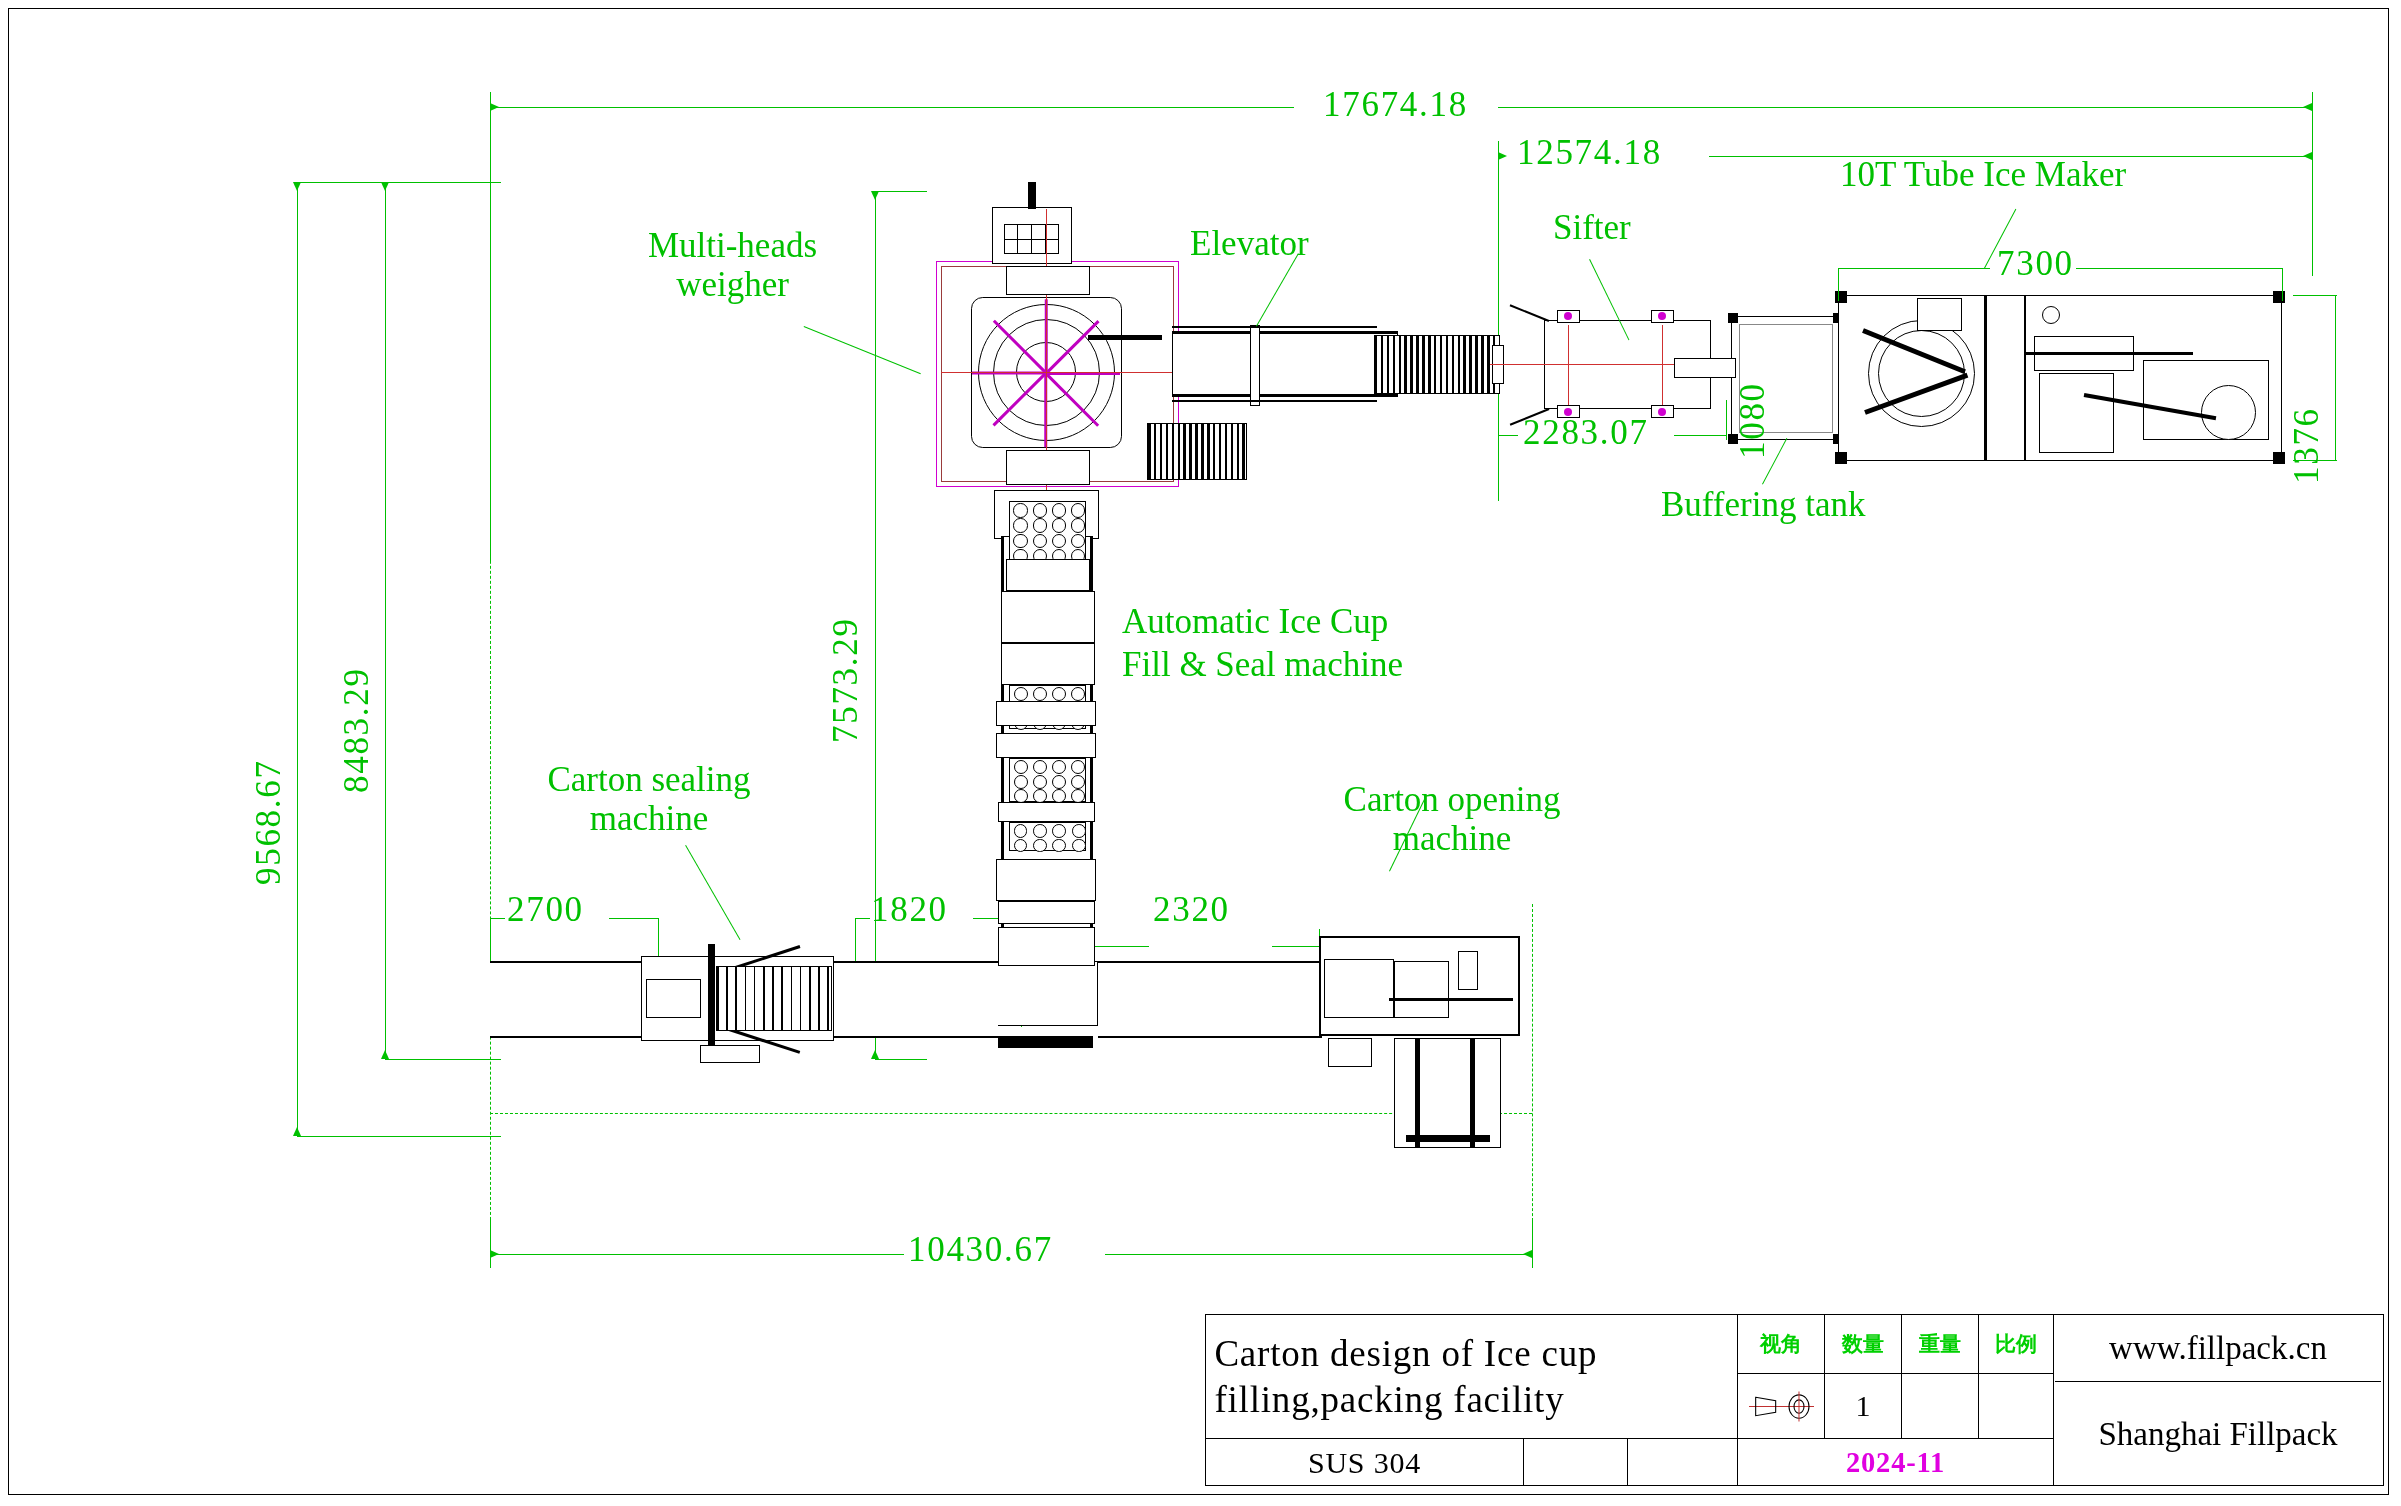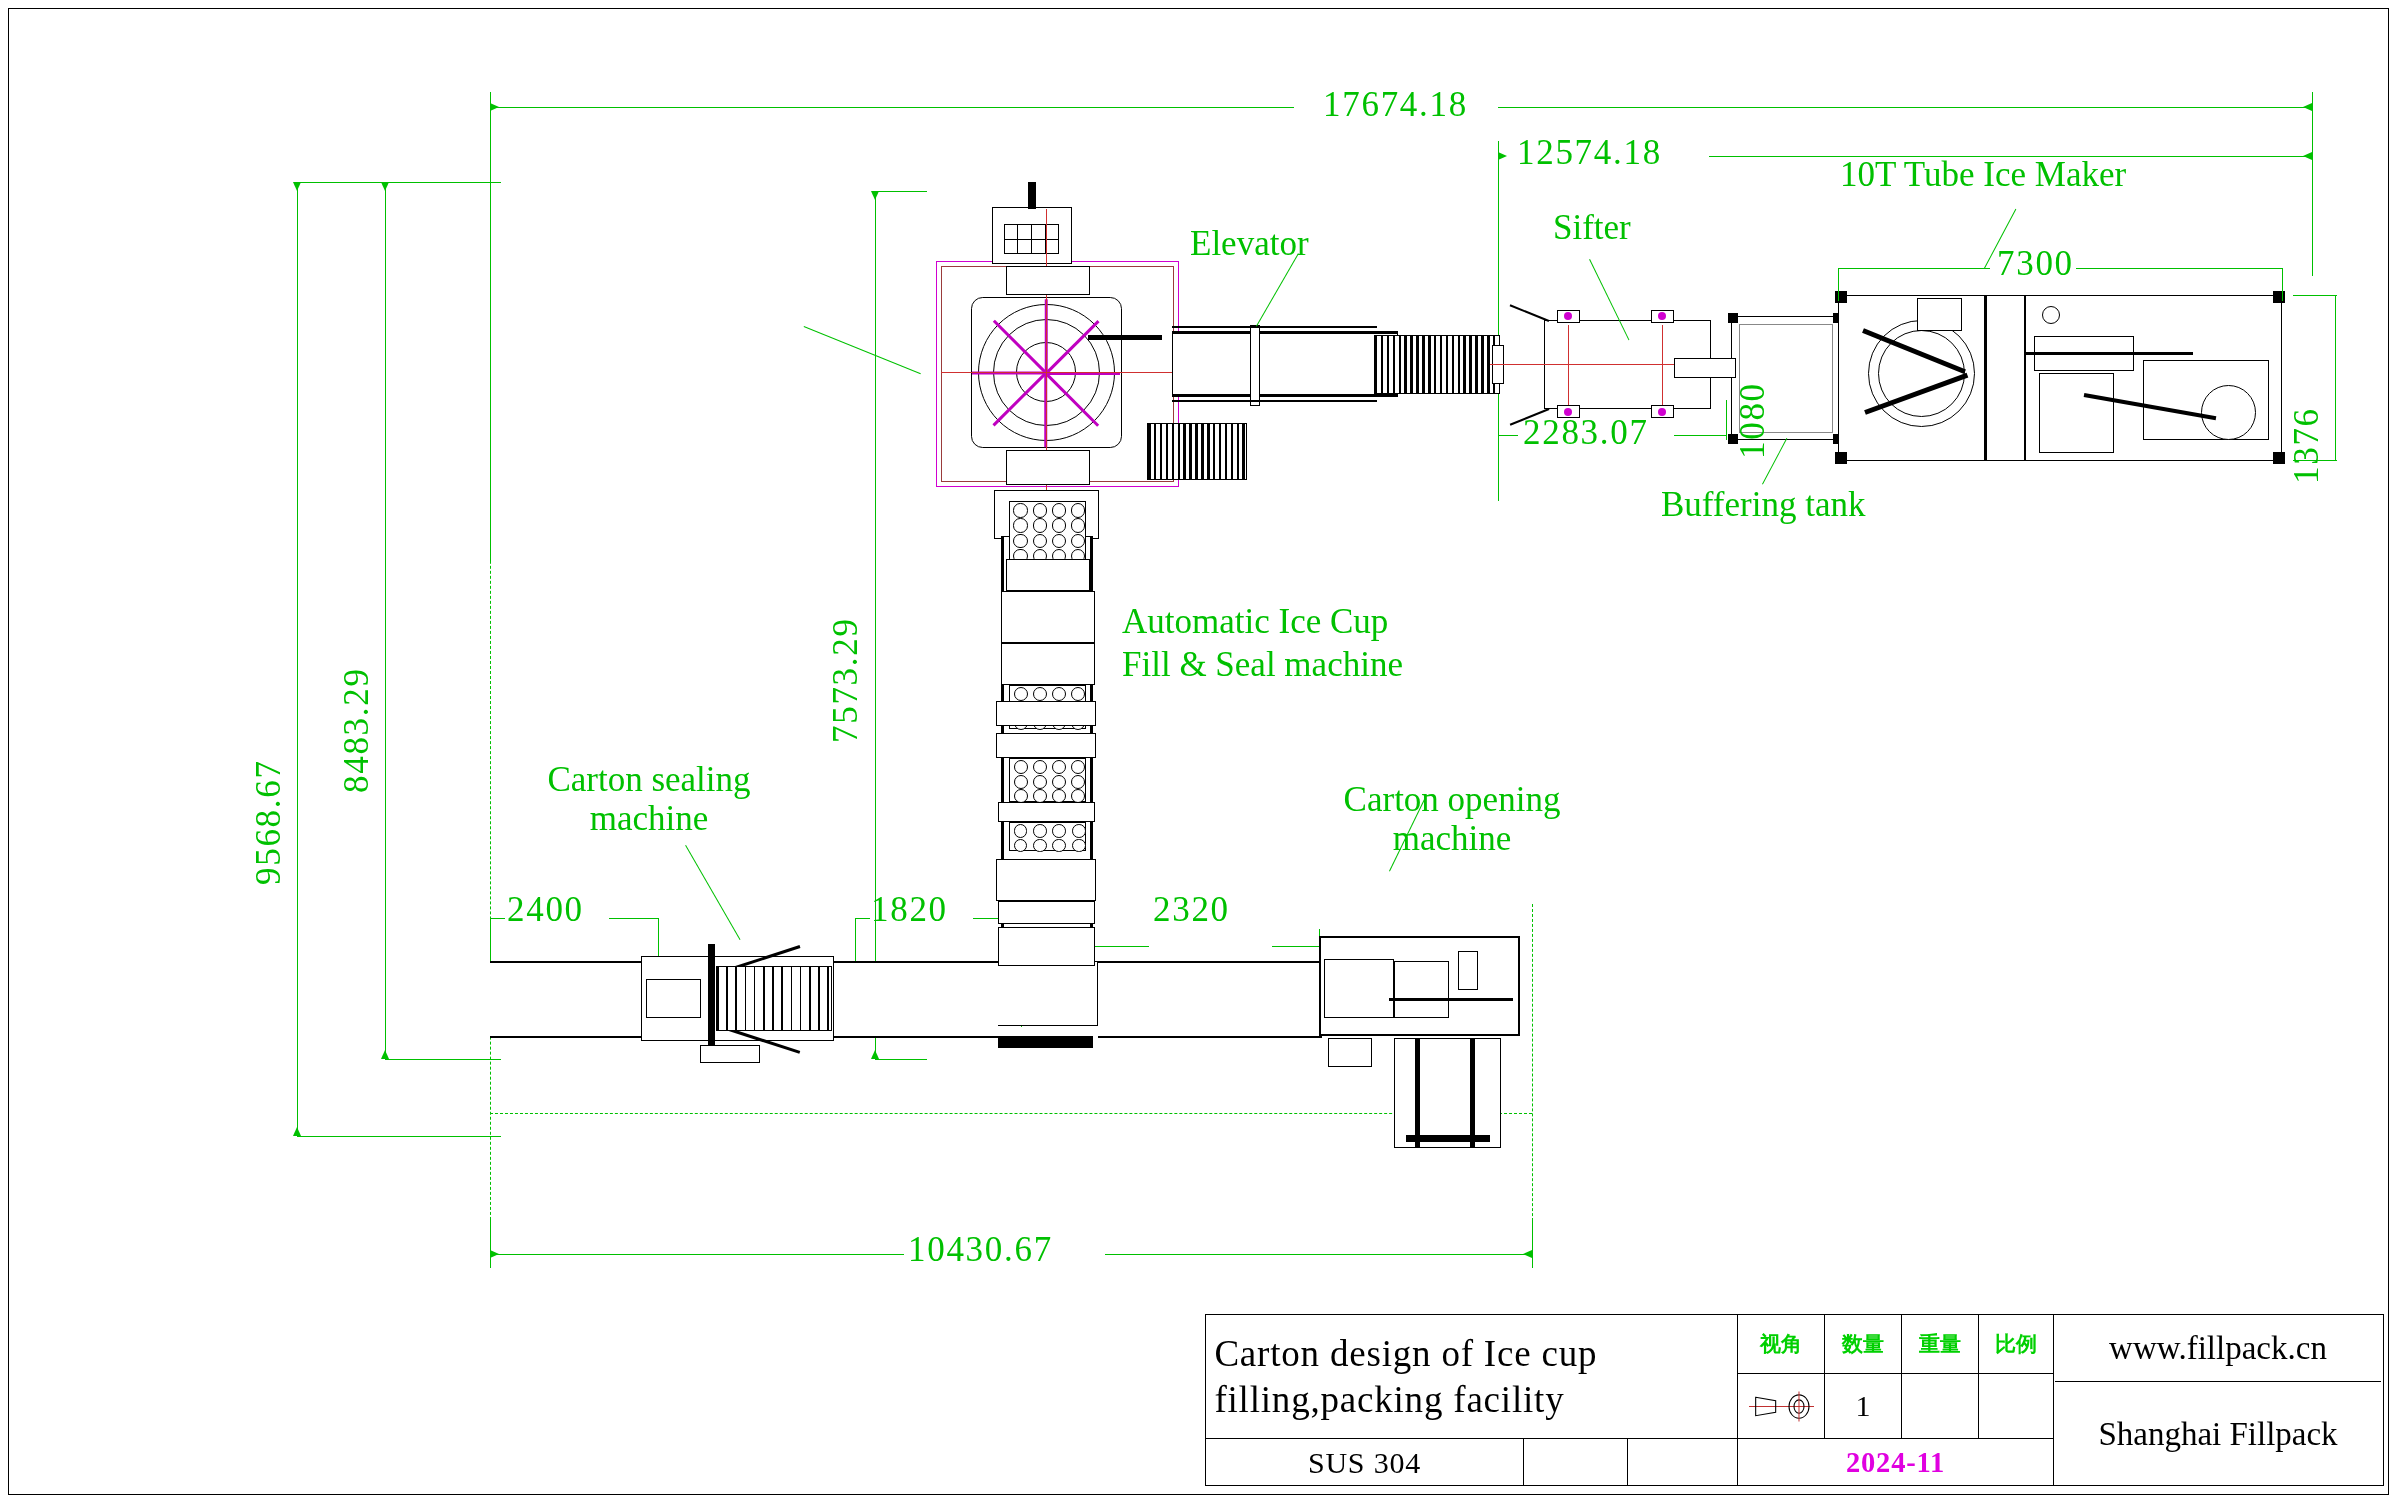--- a/index.html
+++ b/index.html
@@ -111,21 +111,21 @@
   <div class="vtxt" style="left:866px;top:703px;font-size:35px;letter-spacing:1.7px;">7573.29</div>
 
   <div class="dash-v" style="left:490px;top:100px;height:1155px;"></div>
   <div class="dash-v" style="left:1532px;top:904px;height:352px;"></div>
   <div class="dash-h" style="left:490px;top:1113px;width:1042px;"></div>
 
   <div class="hline" style="left:490px;top:918px;width:15px;"></div>
   <div class="hline" style="left:609px;top:918px;width:49px;"></div>
   <div class="vline" style="left:490px;top:918px;height:109px;"></div>
   <div class="vline" style="left:658px;top:918px;height:109px;"></div>
-  <div class="dim" style="left:507px;top:890px;font-size:35px;letter-spacing:1.7px;">2400</div>
+  <div class="dim" style="left:507px;top:890px;font-size:35px;letter-spacing:1.7px;">2700</div>
 
   <div class="hline" style="left:855px;top:918px;width:15px;"></div>
   <div class="hline" style="left:973px;top:918px;width:49px;"></div>
   <div class="vline" style="left:855px;top:918px;height:109px;"></div>
   <div class="vline" style="left:1021px;top:918px;height:109px;"></div>
   <div class="dim" style="left:871px;top:890px;font-size:35px;letter-spacing:1.7px;">1820</div>
   <div class="hline" style="left:871px;top:964px;width:65px;"></div>
   <div class="hline" style="left:961px;top:964px;width:60px;"></div>
 
   <div class="hline" style="left:1055px;top:946px;width:94px;"></div>
@@ -167,20 +167,21 @@
   <div class="red" style="left:941px;top:372px;width:233px;height:0.8px;"></div>
   <div class="red" style="left:1046px;top:209px;width:0.8px;height:318px;"></div>
 
   <div class="panel" style="left:1006px;top:266px;width:84px;height:28.5px;"></div>
   <div class="panel" style="left:1006px;top:450px;width:84px;height:35px;"></div>
   <div class="panel" style="left:994px;top:490px;width:105px;height:49px;"></div>
   <div class="thin" style="left:1088px;top:335px;width:74px;height:5px;"></div>
 
   <div class="hatchv" style="left:1147px;top:423px;width:100px;height:57px;"></div>
 
+  <div class="lbl c" style="left:586px;top:226px;width:293px;font-size:35px;text-align:center;">Multi-heads<br>weigher</div>
   <div class="leader" style="left:804px;top:326px;width:126px;transform:rotate(22deg);"></div>
 
   <div class="convey" style="left:1172px;top:331px;width:226px;height:65px;
        background:#fff;"></div>
   <div class="thin" style="left:1172px;top:331px;width:226px;height:2.5px;"></div>
   <div class="thin" style="left:1172px;top:394px;width:226px;height:2.5px;"></div>
   <div class="thin" style="left:1250px;top:325px;width:7.5px;height:79px;background:#fff;border:0.8px solid #000;"></div>
   <div class="hatchv" style="left:1374px;top:335px;width:126px;height:59px;"></div>
   <div class="thin" style="left:1172px;top:326px;width:205px;height:1.7px;"></div>
   <div class="thin" style="left:1172px;top:400px;width:205px;height:1.7px;"></div>

